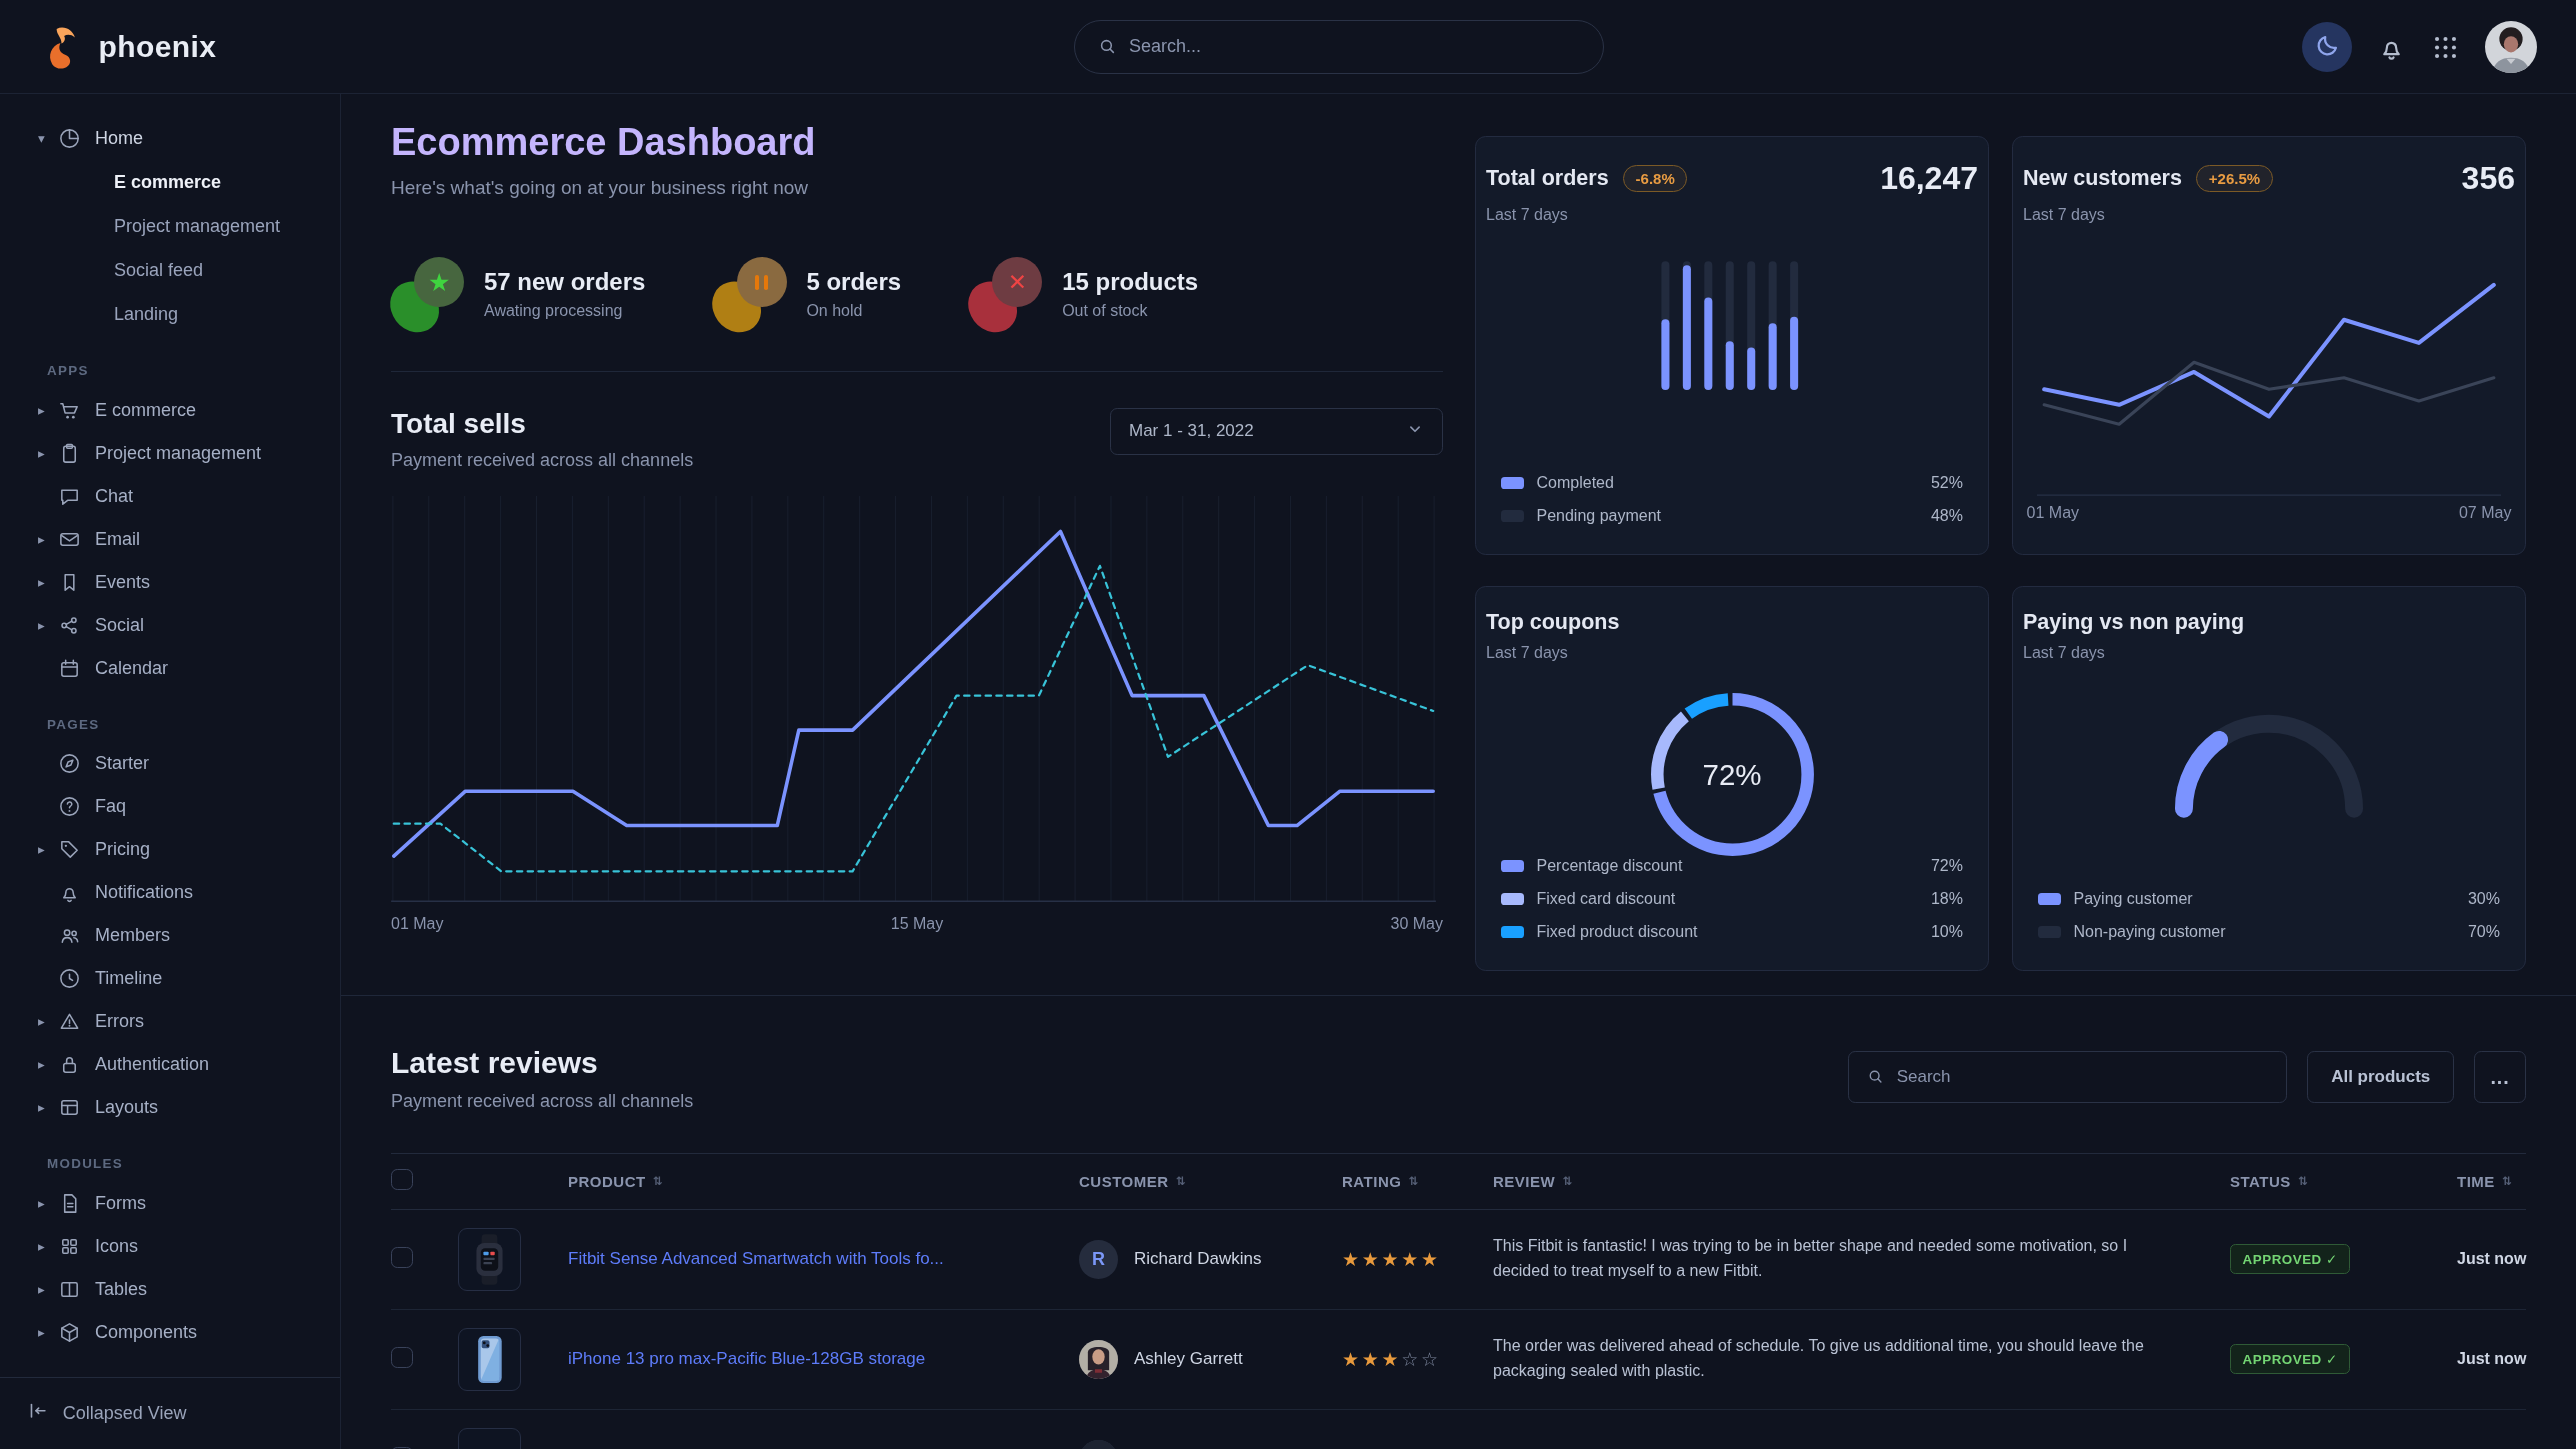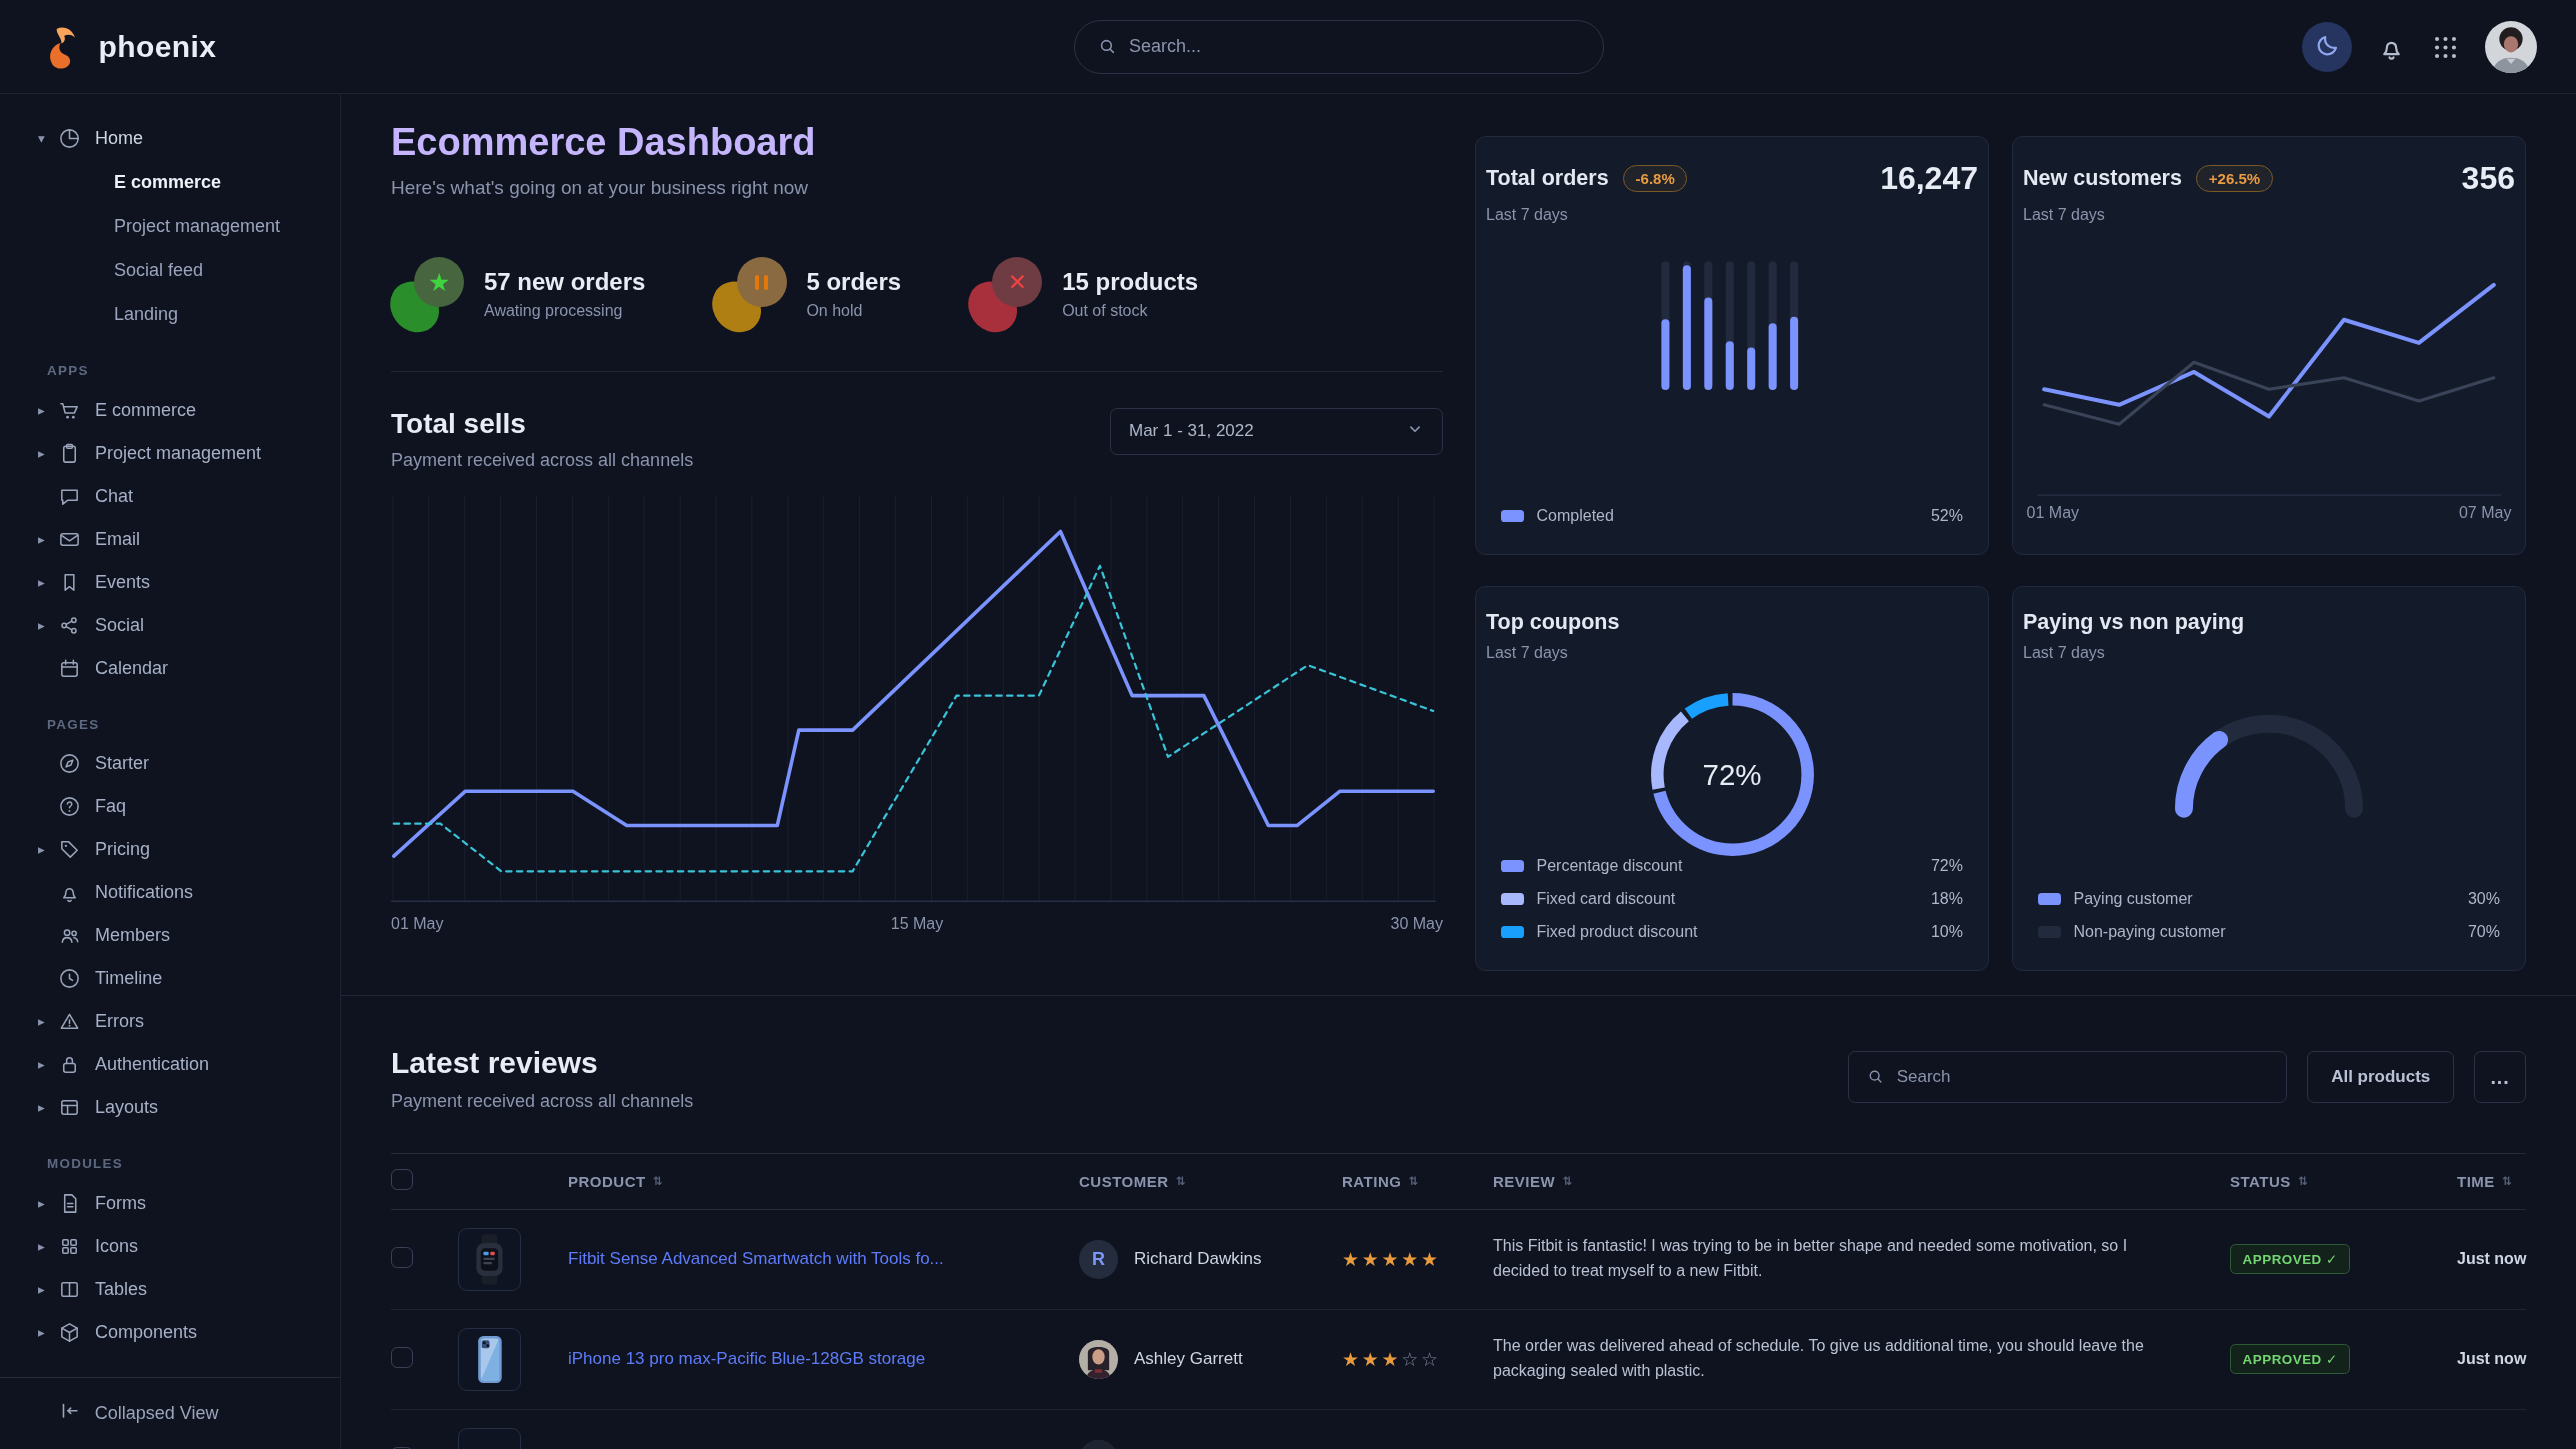--- a/index.html
+++ b/index.html
@@ -35,21 +35,21 @@
     color:#a6b0c6; font-size:18px; cursor:pointer; }
   .side-row .caret { width:19.7px; color:#8a94ad; font-size:13.4px; flex:0 0 19.7px; }
   .side-row .s-ic { width:23px; height:23px; margin-right:14.3px; color:#9aa4ba; flex:0 0 23px;}
   .side-row .s-ic svg { width:23px; height:23px; }
   .side-sub { display:flex; align-items:center; height:44px; padding-left:114px;
     color:#9aa4bc; font-size:18px; cursor:pointer; }
   .side-sub.active { color:#eef1f8; font-weight:700; }
   .side-label { padding:27px 0 10.7px 47px; color:#5d6980; font-size:13.4px; font-weight:700;
     letter-spacing:1.3px; }
   .side-footer { position:absolute; left:0; right:0; bottom:0; height:72px;
-    border-top:0.9px solid #222a3c; display:flex; align-items:center; padding-left:59px;
+    border-top:0.9px solid #222a3c; display:flex; align-items:center; padding-left:27px;
     gap:14.3px; color:#9aa4ba; font-size:18px; cursor:pointer; }
   .side-footer svg { width:21.5px; height:21.5px; }
 
   
   .main { position:absolute; left:341px; top:94px; right:0; bottom:0; padding:0 50px; }
   .dash-top { display:flex; gap:32px; height:901px; }
   .left-col { flex:1; min-width:0; }
   .page-title { margin-top:27px; font-size:38px; font-weight:700; color:#c4b5fd; }
   .page-sub { margin-top:12.5px; font-size:19px; color:#8a94ad; }
 
@@ -540,20 +540,25 @@
               <rect x="150" y="6" width="9" height="144" rx="4.5" fill="#222b3e"></rect>
               <rect x="150" y="67.92" width="9" height="82.08" rx="4.5" fill="#7b93ff"></rect>
             </svg>
           </div>
         <div class="legend">
             <div class="legend-row">
               <span class="sw" style="background:#7b93ff"></span>
               <span class="lg-label">Completed</span>
               <span class="lg-pct">52%</span>
             </div>
+            <div class="legend-row">
+              <span class="sw" style="background:#222b3e"></span>
+              <span class="lg-label">Pending payment</span>
+              <span class="lg-pct">48%</span>
+            </div>
           </div>
       </div>
 
       <div class="card">
         <div class="card-head">
           <span class="card-title">New customers</span>
           <span class="badge-warn">+26.5%</span>
           <span class="card-value">356</span>
         </div>
         <div class="period">Last 7 days</div>

